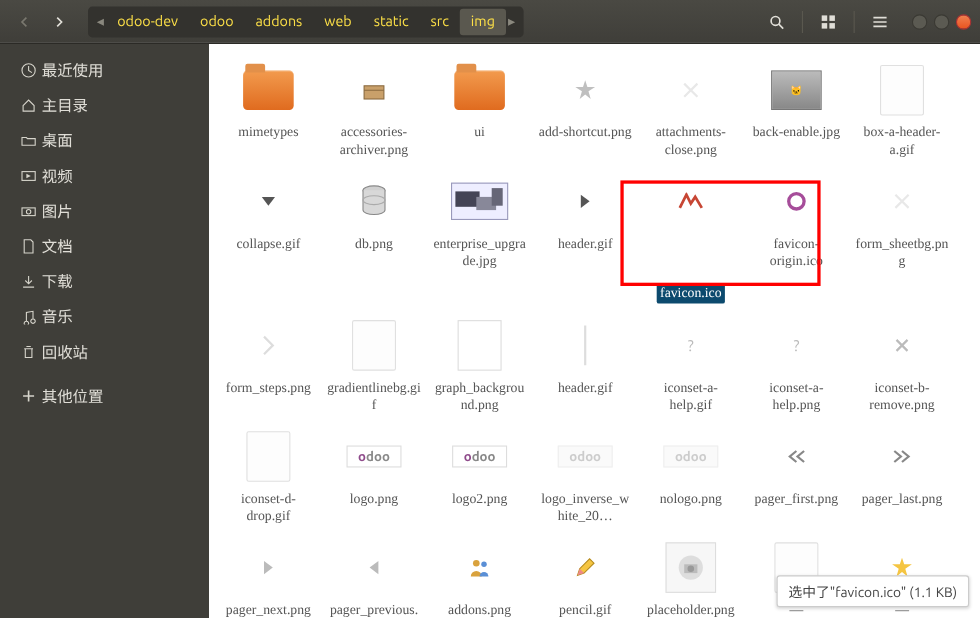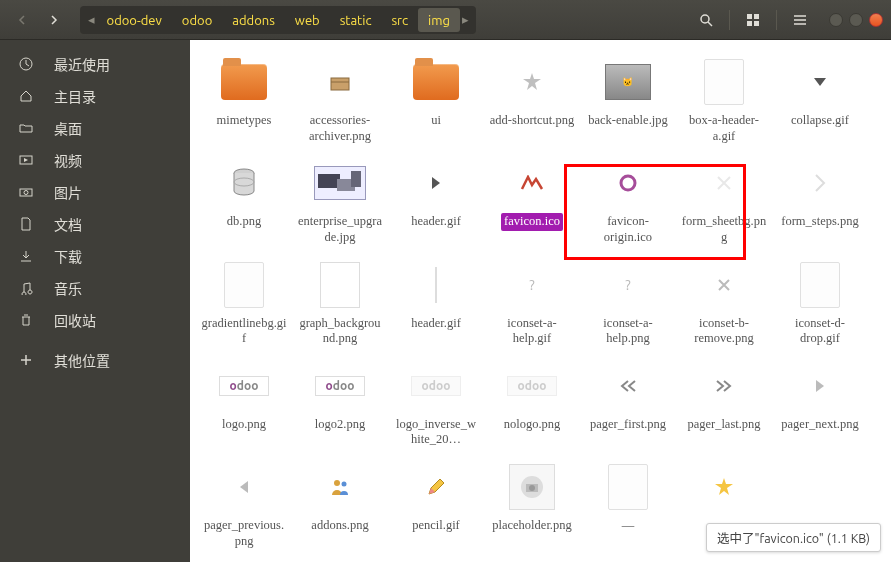--- a/index.html
+++ b/index.html
@@ -16,30 +16,30 @@
   .tb-spacer { flex: 1; }
   .tb-btn { width: 30px; height: 28px; display: flex; align-items: center; justify-content: center; border-radius: 4px; cursor: pointer; }
   .tb-sep { width: 1px; height: 20px; background: #5a584f; margin: 0 4px; }
   .win-btns { display: flex; gap: 6px; margin-left: 10px; }
   .win-btn { width: 14px; height: 14px; border-radius: 50%; background: #5b5a52; border: 1px solid #3a3933; }
   .win-btn.close { background: linear-gradient(#f08050, #e95420); border-color: #a33; }
 
   
   .content { display: flex; height: calc(562px - 40px); }
   .sidebar { width: 190px; background: #3f3e39; color: #e0ded7; padding: 8px 0; font-size: 14px; }
-  .side-item { display: flex; align-items: center; gap: 20px; padding: 6px 18px; cursor: pointer; }
+  .side-item { display: flex; align-items: center; gap: 4px; padding: 6px 18px; cursor: pointer; }
   .side-icon { width: 16px; height: 16px; display: flex; align-items: center; justify-content: center; color: #d6d4cb; }
   .side-sep { height: 8px; }
 
   .file-area { flex: 1; background: #fff; position: relative; overflow: hidden; }
   .file-grid { display: flex; flex-wrap: wrap; padding: 16px 6px 0 6px; align-content: flex-start; }
   .file { width: 96px; display: flex; flex-direction: column; align-items: center; text-align: center; font-size: 12.5px; color: #555; margin-bottom: 12px; cursor: pointer; position: relative; }
   .thumb { width: 52px; height: 52px; display: flex; align-items: center; justify-content: center; margin-bottom: 4px; }
   .fname { max-width: 92px; word-break: break-word; line-height: 1.25; padding: 1px 3px; border-radius: 2px; font-family: Liberation Serif, serif; }
-  .file.selected .fname { background: #a21caf; color: #fff; }
+  .file.selected .fname { background: #0c4a6e; color: #fff; margin-top: 45px; }
 
   
   .folder-ic { width: 46px; height: 36px; background: linear-gradient(#f29b4e, #e06b1f); border-radius: 4px; position: relative; box-shadow: inset 0 1px 0 rgba(255,255,255,0.3); }
   .folder-ic::before { content:""; position:absolute; top:-6px; left:2px; width:18px; height:8px; background:#e2904a; border-radius: 2px 2px 0 0; }
   .blank-thumb { width:40px; height:46px; background:#fdfdfd; border:1px solid #e0e0e0; border-radius:2px; }
 
   
   .red-box { position:absolute; border:3px solid #ff0000; pointer-events:none; }
 
   
@@ -217,20 +217,28 @@
         <div class="file">
           <div class="thumb">
             <svg width="22" height="22" viewBox="0 0 22 22">
               <path d="M11 2 L13 8 L20 8 L14 12 L16 19 L11 15 L6 19 L8 12 L2 8 L9 8 Z" fill="#bfbfbf"></path>
             </svg>
           </div>
           <div class="fname">add-shortcut.png</div>
         </div>
         <div class="file">
           <div class="thumb">
+            <svg width="20" height="20" viewBox="0 0 20 20">
+              <path d="M4 4 L16 16 M16 4 L4 16" stroke="#e8e8e8" stroke-width="2"></path>
+            </svg>
+          </div>
+          <div class="fname">attachments-close.png</div>
+        </div>
+        <div class="file">
+          <div class="thumb">
             <div style="width:46px;height:36px;background:linear-gradient(#bbb,#888);border:1px solid #777;display:flex;align-items:center;justify-content:center;color:#fff;font-size:9px;">🐱</div>
           </div>
           <div class="fname">back-enable.jpg</div>
         </div>
         <div class="file">
           <div class="thumb">
             <div class="blank-thumb"></div>
           </div>
           <div class="fname">box-a-header-a.gif</div>
         </div>

